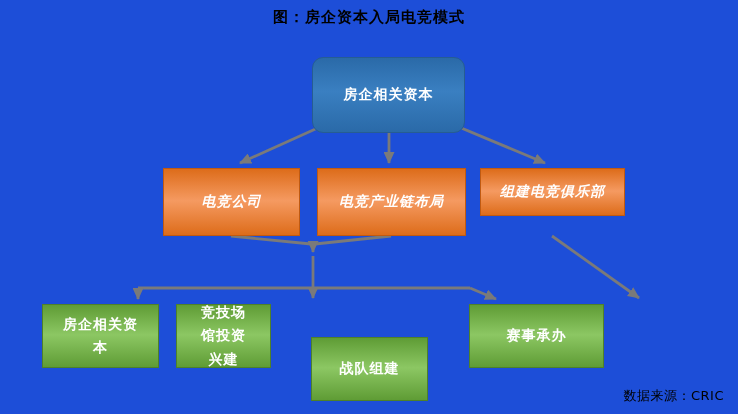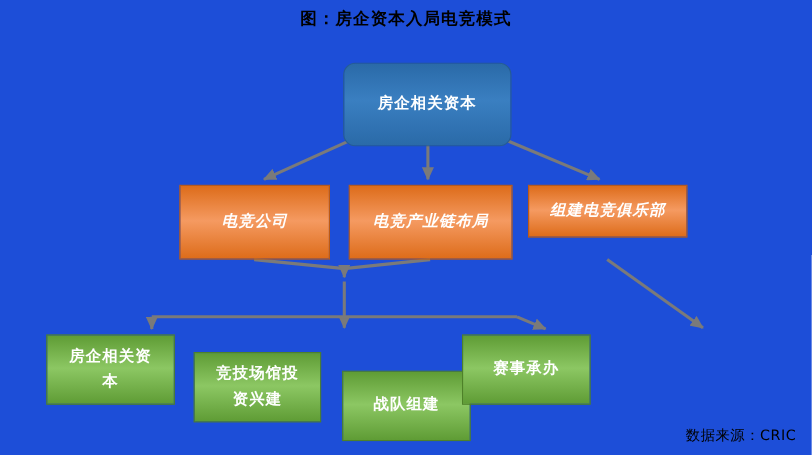--- a/index.html
+++ b/index.html
@@ -77,25 +77,25 @@
   <div class="node orange" style="left:317px;top:168px;width:149px;height:68px;">
     <span>电竞产业链布局</span>
   </div>
   <div class="node orange" style="left:480px;top:168px;width:145px;height:48px;">
     <span>组建电竞俱乐部</span>
   </div>
 
   <div class="node green pad-wrap" style="left:42px;top:304px;width:117px;height:64px;">
     <span>房企相关资本</span>
   </div>
-  <div class="node green pad-wrap" style="left:176px;top:320px;width:116px;height:64px;">
+  <div class="node green pad-wrap" style="left:176px;top:304px;width:95px;height:64px;">
     <span>竞技场馆投资兴建</span>
   </div>
   <div class="node green pad-wrap" style="left:311px;top:304px;width:117px;height:64px;margin-top:33px;">
     <span>战队组建</span>
   </div>
-  <div class="node green pad-wrap" style="left:420px;top:304px;width:117px;height:64px;">
+  <div class="node green pad-wrap" style="left:469px;top:304px;width:135px;height:64px;">
     <span>赛事承办</span>
   </div>
 
   <div class="source">数据来源：CRIC</div>
 
 </div>
 
 </body></html>

